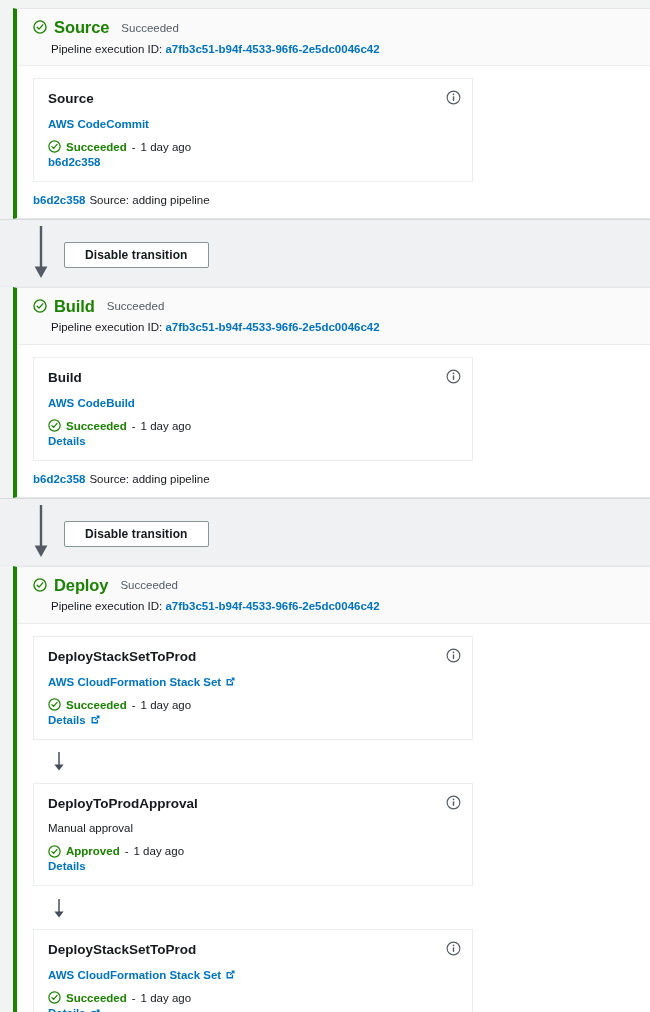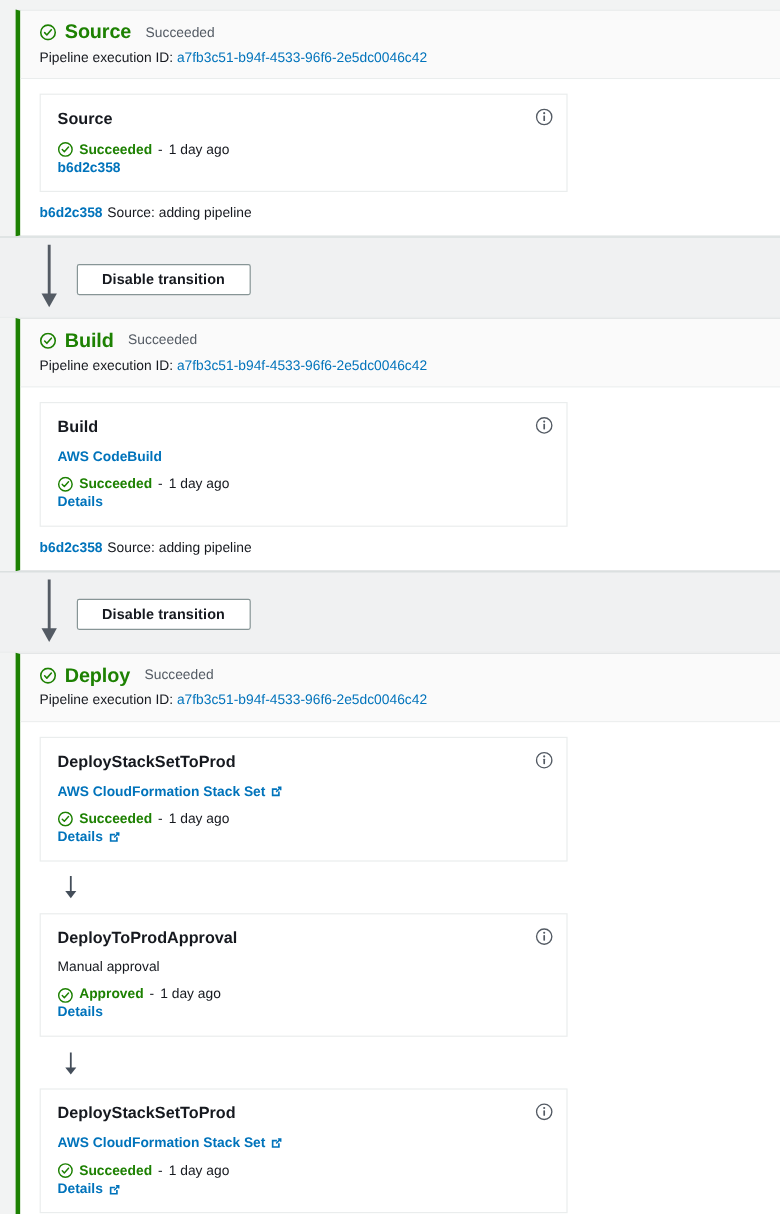--- a/index.html
+++ b/index.html
@@ -45,24 +45,24 @@
     margin-left: 5px;
     position: relative;
     top: 1px;
   }
   .exec-row {
     margin-top: 6px;
     font-size: 11.5px;
     color: #16191f;
     line-height: 1.3;
   }
-  .exec-label { color: #16191f; }
+  .exec-label { color: #16191f; margin-left: 18px; }
   .exec-id {
     color: #0073bb;
-    font-weight: 400;
+    font-weight: 700;
     cursor: pointer;
   }
   .stage-body { padding: 12px 16px 10px 16px; background: #fff; }
 
   
   .action-card {
     position: relative;
     width: 440px;
     border: 1px solid #eaeded;
     background: #fff;
@@ -194,20 +194,23 @@
         <div class="stage-body">
           <div class="action-card">
             <span class="info-icon">
               <svg width="15" height="15" viewBox="0 0 16 16">
                 <circle cx="8" cy="8" r="6.8" fill="none" stroke="#545b64" stroke-width="1.2"></circle>
                 <circle cx="8" cy="4.6" r="0.95" fill="#545b64"></circle>
                 <rect x="7.25" y="6.6" width="1.5" height="5" rx="0.6" fill="#545b64"></rect>
               </svg>
             </span>
             <div class="action-title">Source</div>
+            <div class="provider">
+              <span>AWS CodeCommit</span>
+            </div>
             <div class="status-line">
               <span class="icon-wrap" style="display:inline-flex;align-items:center;">
                 <svg width="13" height="13" viewBox="0 0 16 16">
                   <circle cx="8" cy="8" r="6.9" fill="none" stroke="#1d8102" stroke-width="1.5"></circle>
                   <path d="M4.8 8.2 L6.9 10.4 L11.2 5.5" fill="none" stroke="#1d8102" stroke-width="1.5" stroke-linecap="round" stroke-linejoin="round"></path>
                 </svg>
               </span>
               <span class="status-text">Succeeded</span>
               <span class="status-sep">-</span>
               <span class="status-time">1 day ago</span>

